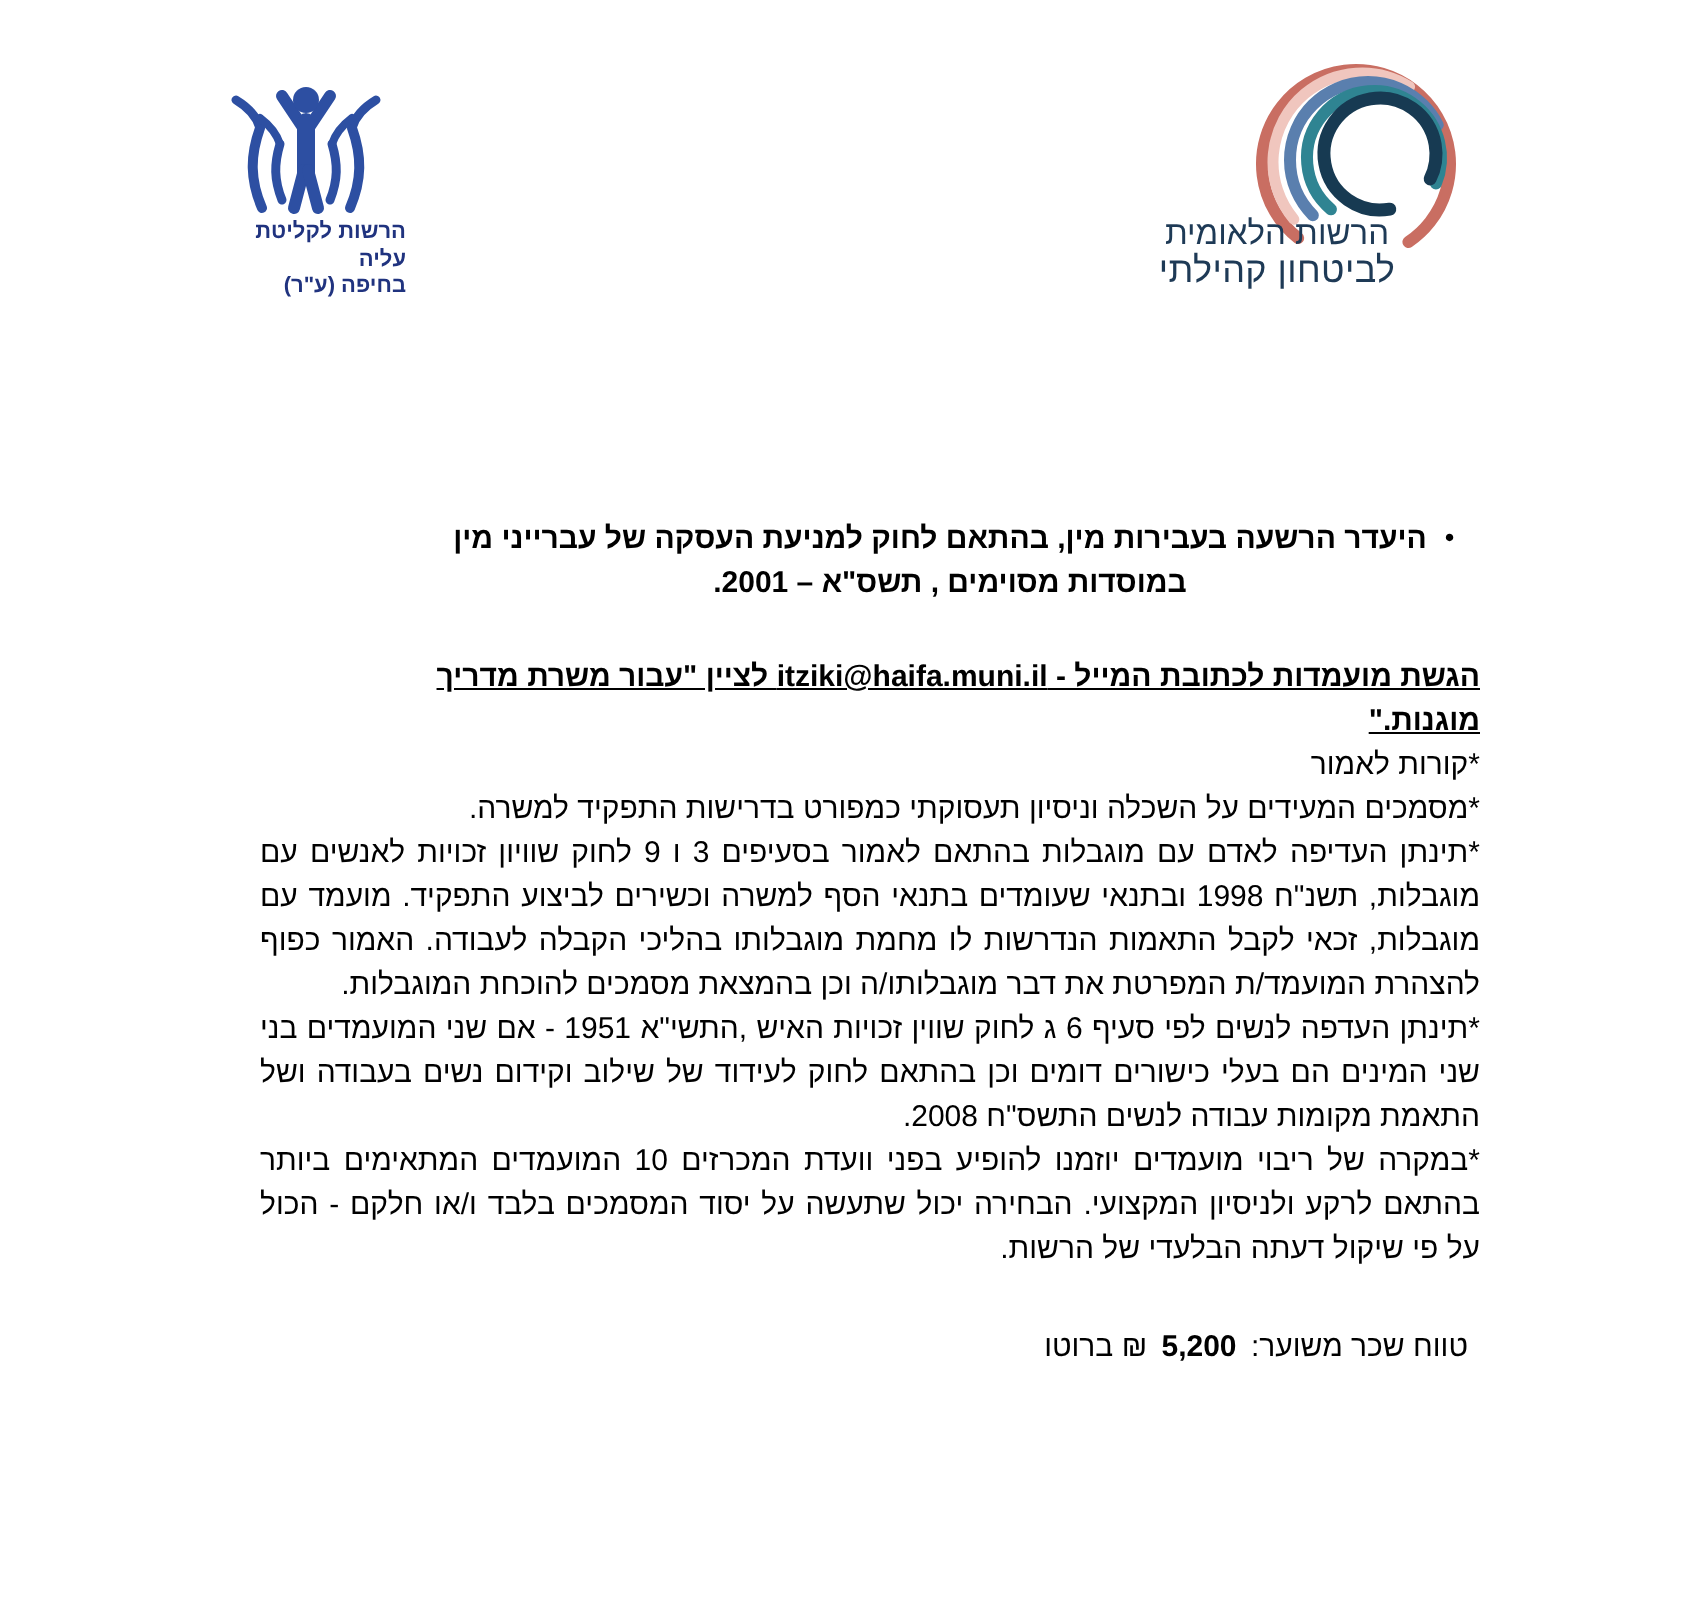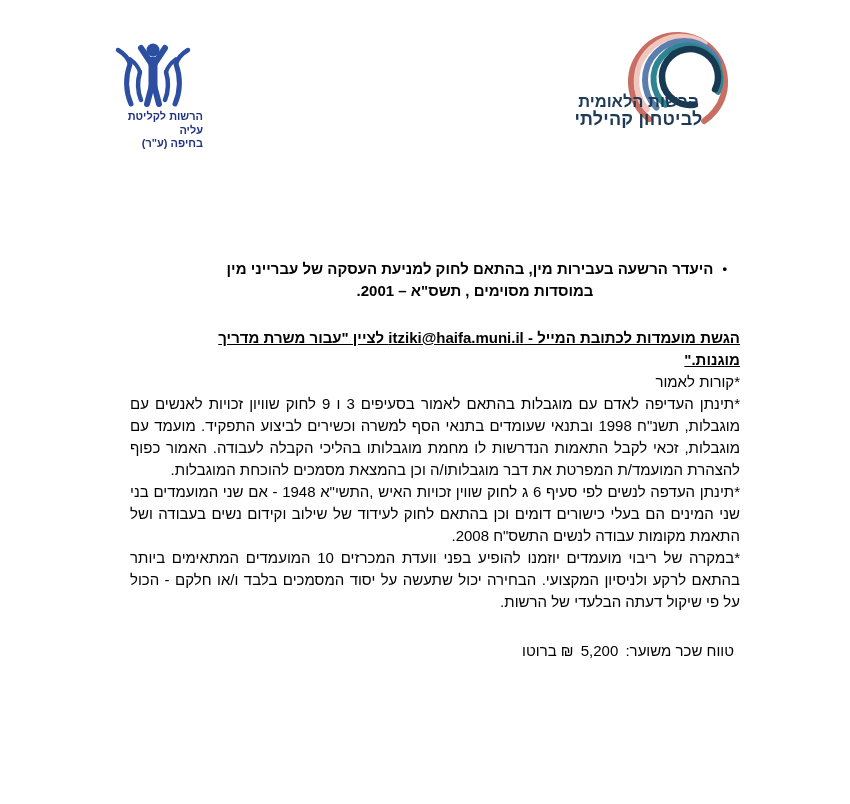--- a/index.html
+++ b/index.html
@@ -7,38 +7,38 @@
     width:850px;height:804px;background:#ffffff;position:relative;
     font-family:"Liberation Sans","DejaVu Sans",sans-serif;color:#000;
     overflow:hidden;
   }
   
   .logo-left{position:absolute;top:42px;left:103px;width:100px;}
   .logo-left svg{display:block;margin:0 auto;overflow:visible;}
   .logo-left-text{margin-top:2px;font-weight:bold;color:#20337f;font-size:11px;line-height:13.5px;direction:rtl;}
   .logo-right{position:absolute;top:36px;left:570px;width:215px;height:110px;}
   .logo-right svg{position:absolute;left:55px;top:0;overflow:visible;}
-  .logo-right-text{position:absolute;left:0;top:56px;width:137px;text-align:center;direction:rtl;
-    color:#1e3a56;font-weight:bold;line-height:18px;}
+  .logo-right-text{position:absolute;left:0;top:72px;width:137px;text-align:center;direction:rtl;
+    color:#1e3a56;font-weight:normal;line-height:18px;}
   .logo-right-text .l1{font-size:16.5px;}
   .logo-right-text .l2{font-size:18px;letter-spacing:.2px;}
   
   .doc-body{
     position:absolute;top:258px;left:130px;right:110px;
     direction:rtl;text-align:right;font-size:15px;line-height:22px;
   }
   .line{white-space:nowrap;}
   .b{font-weight:bold;}
   .bullet-l1{padding-right:13px;}
   .bullet-dot{display:inline-block;margin-left:9px;font-size:13px;vertical-align:1px;}
   .bullet-l2{text-align:center;position:relative;left:40px;}
   .submission{margin-top:25px;text-decoration:underline;}
   .jpara{text-align:justify;white-space:normal;}
   .salary{margin-top:27px;margin-left:0;padding-left:0;white-space:nowrap;margin-right:6px;}
-  .salary .amt{font-weight:normal;margin:2px 3px;}
+  .salary .amt{font-weight:bold;margin:2px 3px;}
 </style>
 </head>
 <body>
 
 <div class="logo-left">
   <svg width="100" height="66" viewBox="0 0 100 66">
     <g fill="none" stroke-linecap="round" stroke="#2d4fa2">
 
       <path d="M50 24 L38 6" stroke-width="6"></path>
       <path d="M50 24 L62 6" stroke-width="6"></path>
@@ -88,22 +88,23 @@
     <span class="bullet-dot">•</span><span>היעדר הרשעה בעבירות מין, בהתאם לחוק למניעת העסקה של עברייני מין</span>
   </div>
   <div class="line b bullet-l2">במוסדות מסוימים , תשס"א – 2001.</div>
 
   <div class="submission">
     <div class="line b"><span>הגשת מועמדות לכתובת המייל - </span><span>itziki@haifa.muni.il</span><span> לציין "עבור משרת מדריך</span></div>
     <div class="line b">מוגנות."</div>
   </div>
 
   <div class="line">*קורות לאמור</div>
+  <div class="line">*מסמכים המעידים על השכלה וניסיון תעסוקתי כמפורט בדרישות התפקיד למשרה.</div>
   <div class="jpara">*תינתן העדיפה לאדם עם מוגבלות בהתאם לאמור בסעיפים 3 ו 9 לחוק שוויון זכויות לאנשים עם מוגבלות, תשנ"ח 1998 ובתנאי שעומדים בתנאי הסף למשרה וכשירים לביצוע התפקיד. מועמד עם מוגבלות, זכאי לקבל התאמות הנדרשות לו מחמת מוגבלותו בהליכי הקבלה לעבודה. האמור כפוף להצהרת המועמד/ת המפרטת את דבר מוגבלותו/ה וכן בהמצאת מסמכים להוכחת המוגבלות.</div>
-  <div class="jpara">*תינתן העדפה לנשים לפי סעיף 6 ג לחוק שווין זכויות האיש ,התשי"א 1948 - אם שני המועמדים בני שני המינים הם בעלי כישורים דומים וכן בהתאם לחוק לעידוד של שילוב וקידום נשים בעבודה ושל התאמת מקומות עבודה לנשים התשס"ח  2008.</div>
+  <div class="jpara">*תינתן העדפה לנשים לפי סעיף 6 ג לחוק שווין זכויות האיש ,התשי"א 1951 - אם שני המועמדים בני שני המינים הם בעלי כישורים דומים וכן בהתאם לחוק לעידוד של שילוב וקידום נשים בעבודה ושל התאמת מקומות עבודה לנשים התשס"ח  2008.</div>
   <div class="jpara">*במקרה של ריבוי מועמדים יוזמנו להופיע בפני וועדת המכרזים 10 המועמדים המתאימים ביותר בהתאם לרקע ולניסיון המקצועי. הבחירה יכול שתעשה על יסוד המסמכים בלבד ו/או חלקם - הכול על פי שיקול דעתה הבלעדי של הרשות.</div>
 
   <div class="salary">
     <span>טווח שכר משוער:</span>
     <span class="amt">5,200</span>
     <span>₪ ברוטו</span>
   </div>
 
 </div>
 

